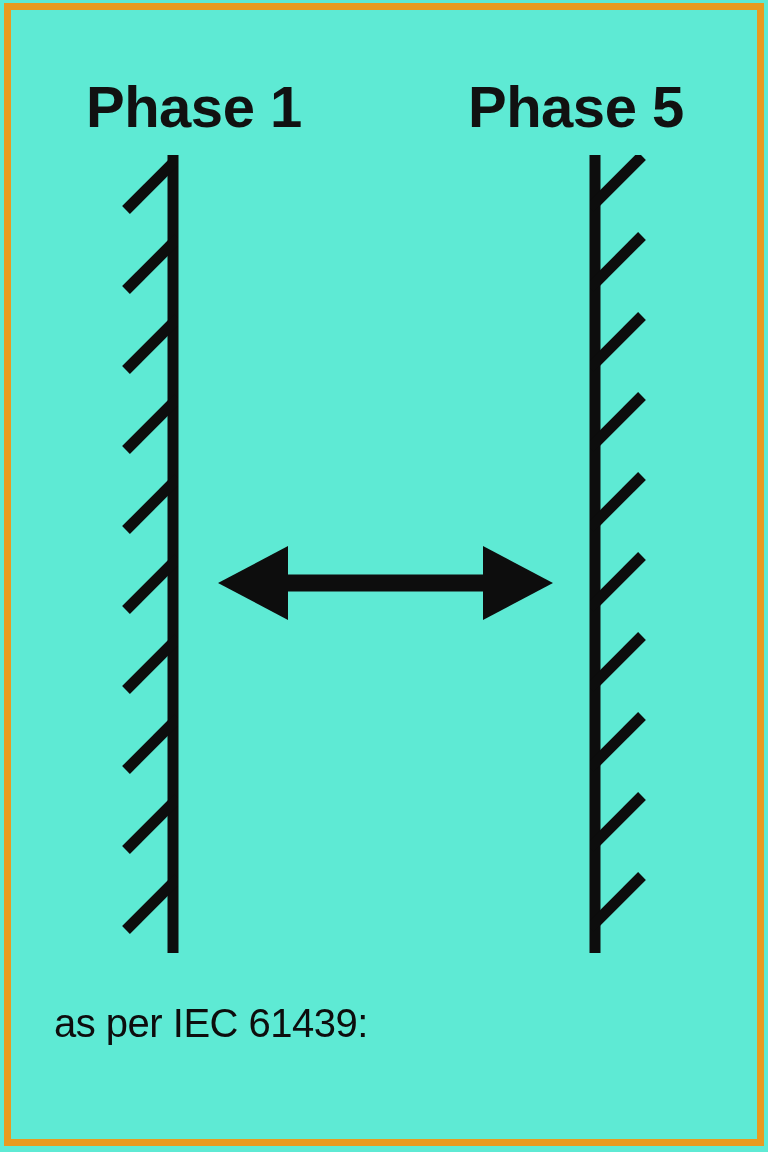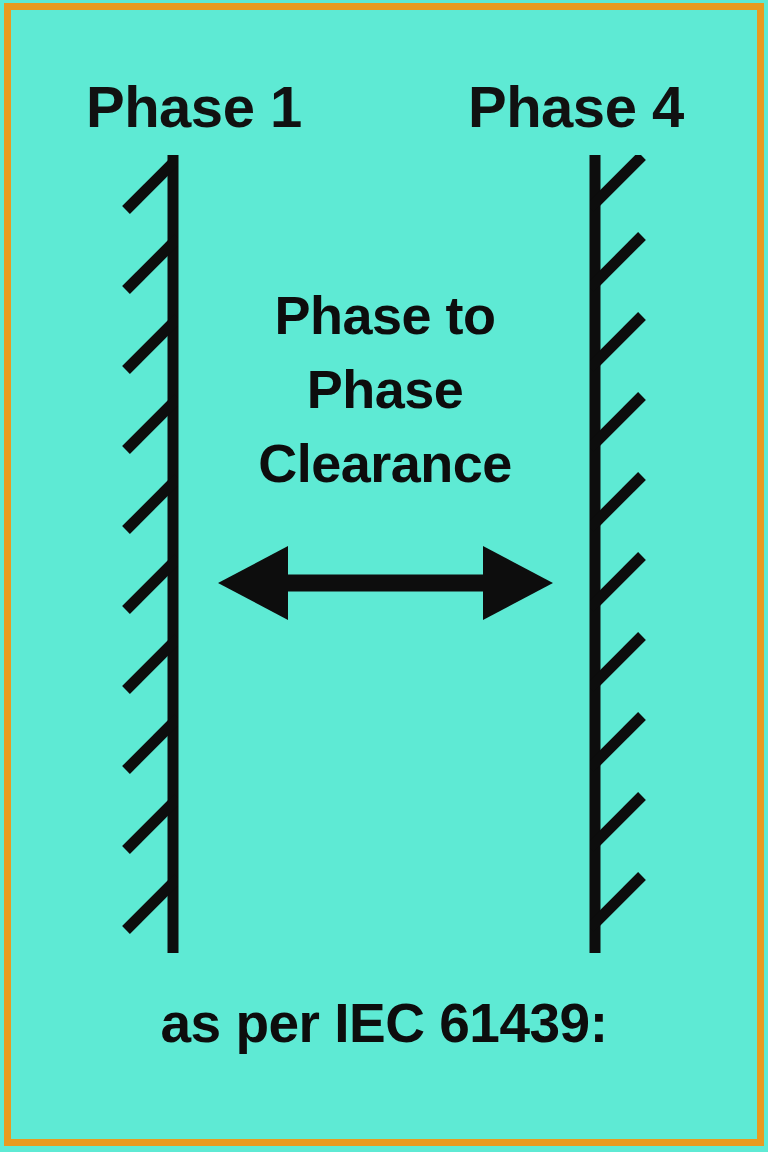--- a/index.html
+++ b/index.html
@@ -70,23 +70,22 @@
     letter-spacing: -0.5px;
   }
   #center-label .ln { display: block; }
 
   
   #bottom-caption {
     position: absolute;
     left: 54px;
     top: 986px;
     width: 660px;
-    text-align: center;
-    font-weight: 700;
-    font-size: 55px;
+    font-weight: 400;
+    font-size: 40px;
     line-height: 74px;
     color: #0d0d0d;
     letter-spacing: -0.5px;
   }
   #bottom-caption .ln { display: block; }
 
   
   #drawing {
     position: absolute;
     left: 0;
@@ -99,21 +98,21 @@
 <body>
 
 <div id="poster">
 
   <div id="frame"></div>
 
   <div id="canvas">
 
     <div class="phase-heading" id="phase1-heading">Phase 1</div>
 
-    <div class="phase-heading" id="phase2-heading">Phase 4</div>
+    <div class="phase-heading" id="phase2-heading">Phase 5</div>
 
     <svg id="drawing" viewBox="0 0 768 1152" width="768" height="1152" xmlns="http://www.w3.org/2000/svg">
 
       <defs>
 
         <clipPath id="leftBandClip">
           <rect x="120" y="155" width="58" height="798"></rect>
         </clipPath>
         <clipPath id="rightBandClip">
           <rect x="590" y="155" width="58" height="798"></rect>
@@ -153,24 +152,19 @@
       </g>
 
       <g>
         <rect x="262" y="574.5" width="247" height="17" fill="#0d0d0d"></rect>
         <polygon points="218,583 288,546 288,620" fill="#0d0d0d"></polygon>
         <polygon points="553,583 483,546 483,620" fill="#0d0d0d"></polygon>
       </g>
 
     </svg>
 
-    <div id="center-label">
-      <span class="ln">Phase to</span>
-      <span class="ln">Phase</span>
-      <span class="ln">Clearance</span>
-    </div>
 
     <div id="bottom-caption">
       <span class="ln">as per IEC 61439:</span>
     </div>
 
   </div>
 </div>
 
 </body></html>

